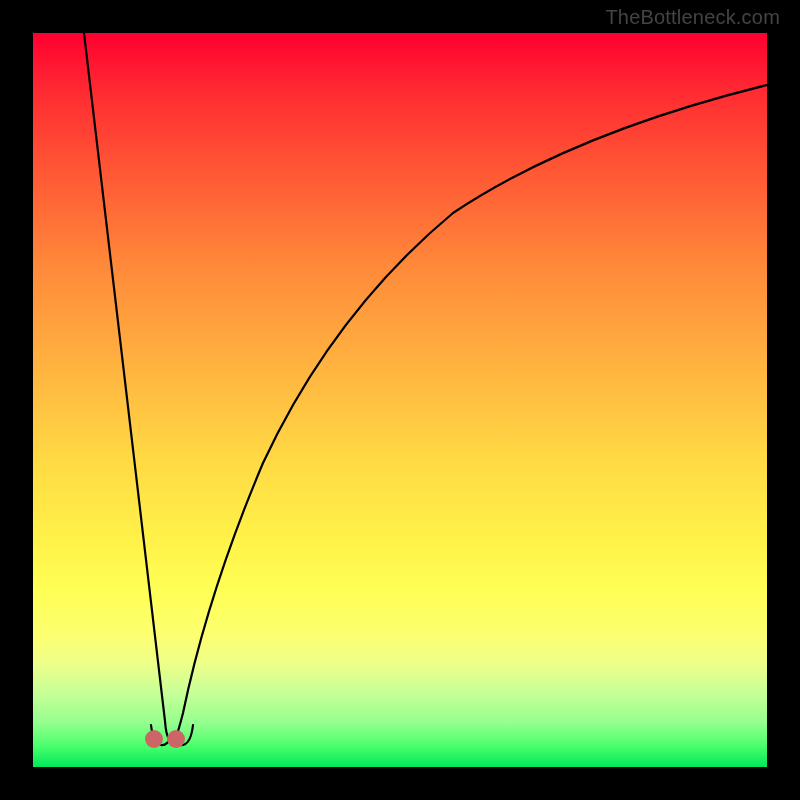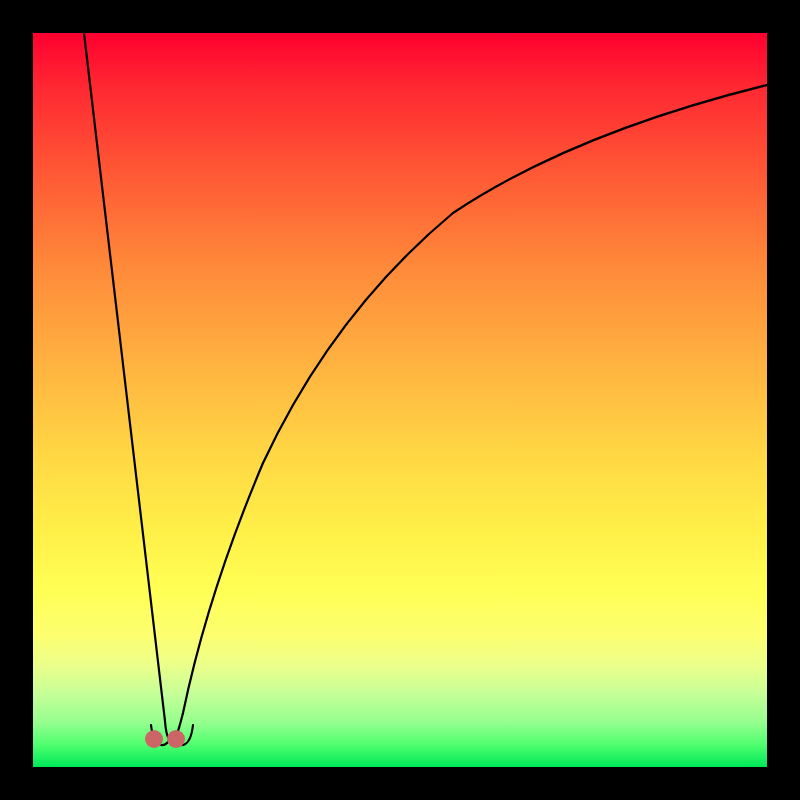--- a/index.html
+++ b/index.html
@@ -99,13 +99,14 @@
                Q 145 700 150 680
                Q 175 560 230 430
                Q 300 280 420 180
                Q 540 100 734 52"></path>
     </svg>
 
     <div class="dot" style="left:121px; top:706px;"></div>
     <div class="dot" style="left:143px; top:706px;"></div>
   </div>
 
+  <div class="watermark">TheBottleneck.com</div>
 </div>
 
 </body></html>

